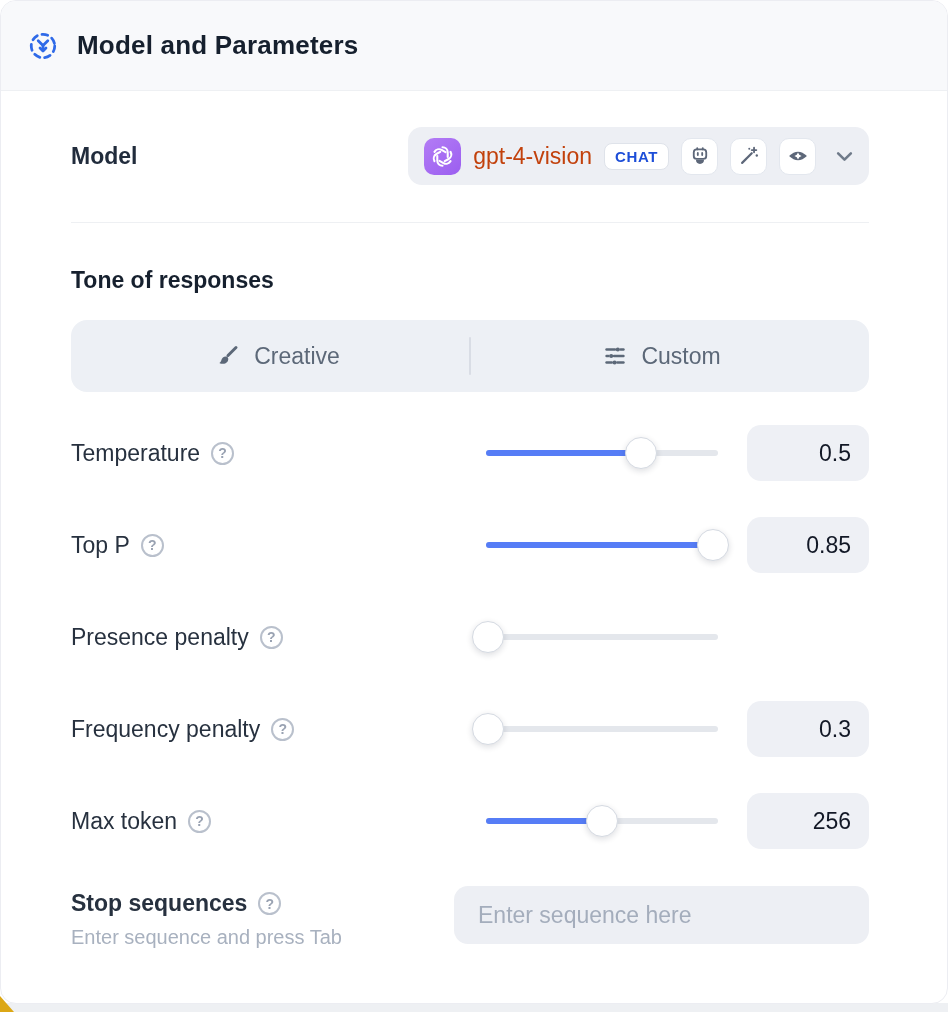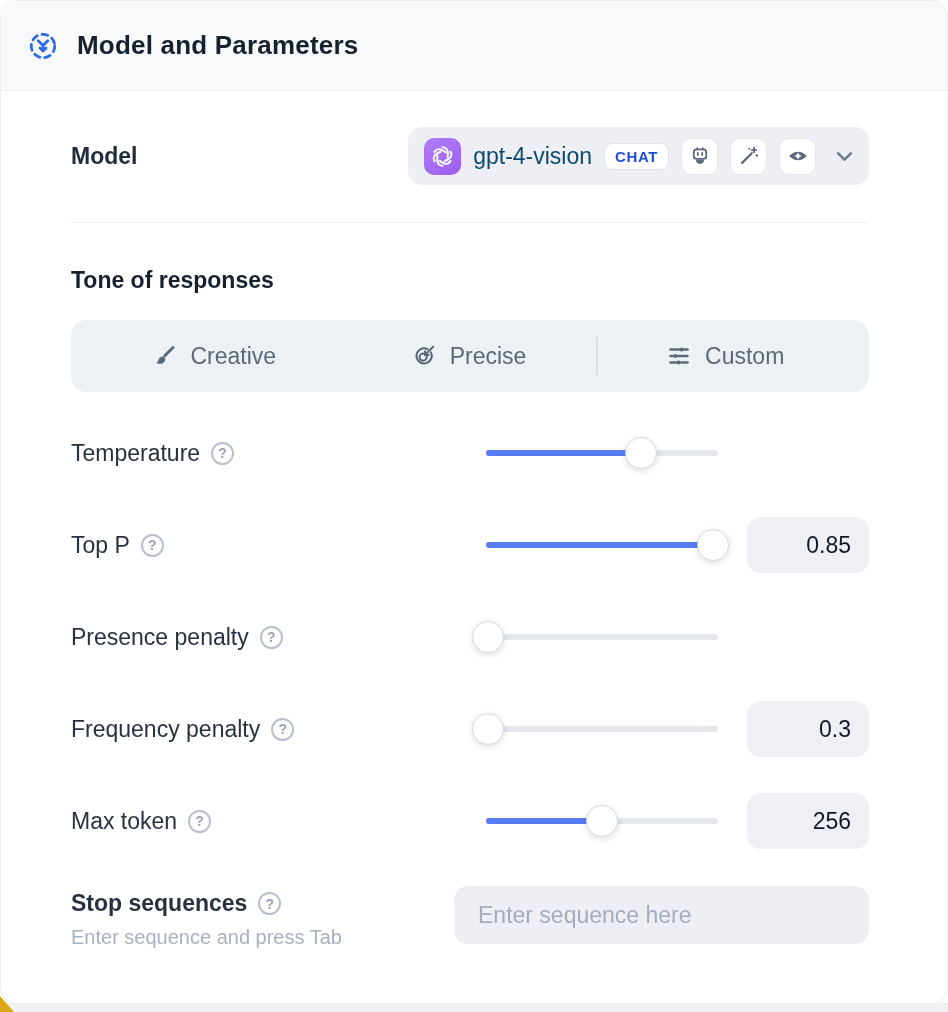--- a/index.html
+++ b/index.html
@@ -28,21 +28,21 @@
   .model-label{font-size:23px;font-weight:600;color:#212c3c;}
   .model-select{
     margin-left:auto;height:58px;background:#edeff4;border-radius:14px;
     display:flex;align-items:center;gap:12px;padding:0 16px;box-sizing:border-box;cursor:pointer;
   }
   .provider-avatar{
     width:37px;height:37px;border-radius:10px;flex:none;
     background:linear-gradient(140deg,#b37cf5,#9b5ef0);
     display:flex;align-items:center;justify-content:center;
   }
-  .model-name{font-size:23px;font-weight:500;color:#0c4a6e;}
+  .model-name{font-size:23px;font-weight:500;color:#c2410c;}
   .chat-badge{
     background:#ffffff;border:1.5px solid #dfe3ea;border-radius:8px;
     padding:4px 10px;font-size:15px;font-weight:700;color:#1d4ed8;letter-spacing:.6px;
   }
   .cap-btn{
     width:37px;height:37px;background:#ffffff;border:1.5px solid #e3e7ee;border-radius:10px;
     display:flex;align-items:center;justify-content:center;color:#5d6779;box-sizing:border-box;flex:none;
   }
   .chev{margin-left:8px;color:#6f7a89;display:flex;align-items:center;}
 
@@ -178,31 +178,20 @@
 
     <div class="tabs">
       <button class="tab">
         <span class="tab-icon">
           <svg width="24" height="24" viewBox="0 0 24 24" fill="none" stroke="currentColor">
             <path d="M20 3.5 L12 11.5" stroke-width="3" stroke-linecap="round"></path>
             <path d="M11 12.6 c-2.7-.7-5.1 1-5.6 3.4 c-.3 1.5-1 2.3-2.1 2.9 c3 1.6 7 .9 8.5-1.7 c.9-1.6.6-3.5-.8-4.6 z" fill="currentColor" stroke="none"></path>
           </svg>
         </span>
         <span>Creative</span>
-      </button>
-      <button class="tab">
-        <span class="tab-icon">
-          <svg width="24" height="24" viewBox="0 0 24 24" fill="none" stroke="currentColor" stroke-width="2" stroke-linecap="round" stroke-linejoin="round">
-            <path d="M18.9 8.4 a7.6 7.6 0 1 1 -3.3 -3.3"></path>
-            <path d="M14.2 11.1 a3.6 3.6 0 1 1 -1.3 -1.2"></path>
-            <path d="M21.2 2.8 L13.1 10.9"></path>
-            <path d="M13.1 7.2 V10.9 H16.8"></path>
-          </svg>
-        </span>
-        <span>Precise</span>
       </button>
       <span class="tab-divider"></span>
       <button class="tab">
         <span class="tab-icon">
           <svg width="24" height="24" viewBox="0 0 24 24" fill="none" stroke="currentColor" stroke-width="2.4" stroke-linecap="round">
             <path d="M3.5 5.5 H12"></path>
               <circle cx="14.8" cy="5.5" r="2.1" fill="currentColor" stroke="none"></circle>
               <path d="M17.6 5.5 H20.5"></path>
             <path d="M3.5 12 H5.4"></path>
               <circle cx="8.2" cy="12" r="2.1" fill="currentColor" stroke="none"></circle>
@@ -219,20 +208,21 @@
     <div class="param-row first">
       <span class="param-label">
         <span>Temperature</span>
         <span class="help">?</span>
       </span>
       <div class="slider" style="--fill: 67%;">
         <div class="track"></div>
         <div class="fill"></div>
         <div class="handle"></div>
       </div>
+      <span class="value-chip">0.5</span>
     </div>
 
     <div class="param-row">
       <span class="param-label">
         <span>Top P</span>
         <span class="help">?</span>
       </span>
       <div class="slider" style="--fill: 98%;">
         <div class="track"></div>
         <div class="fill"></div>

